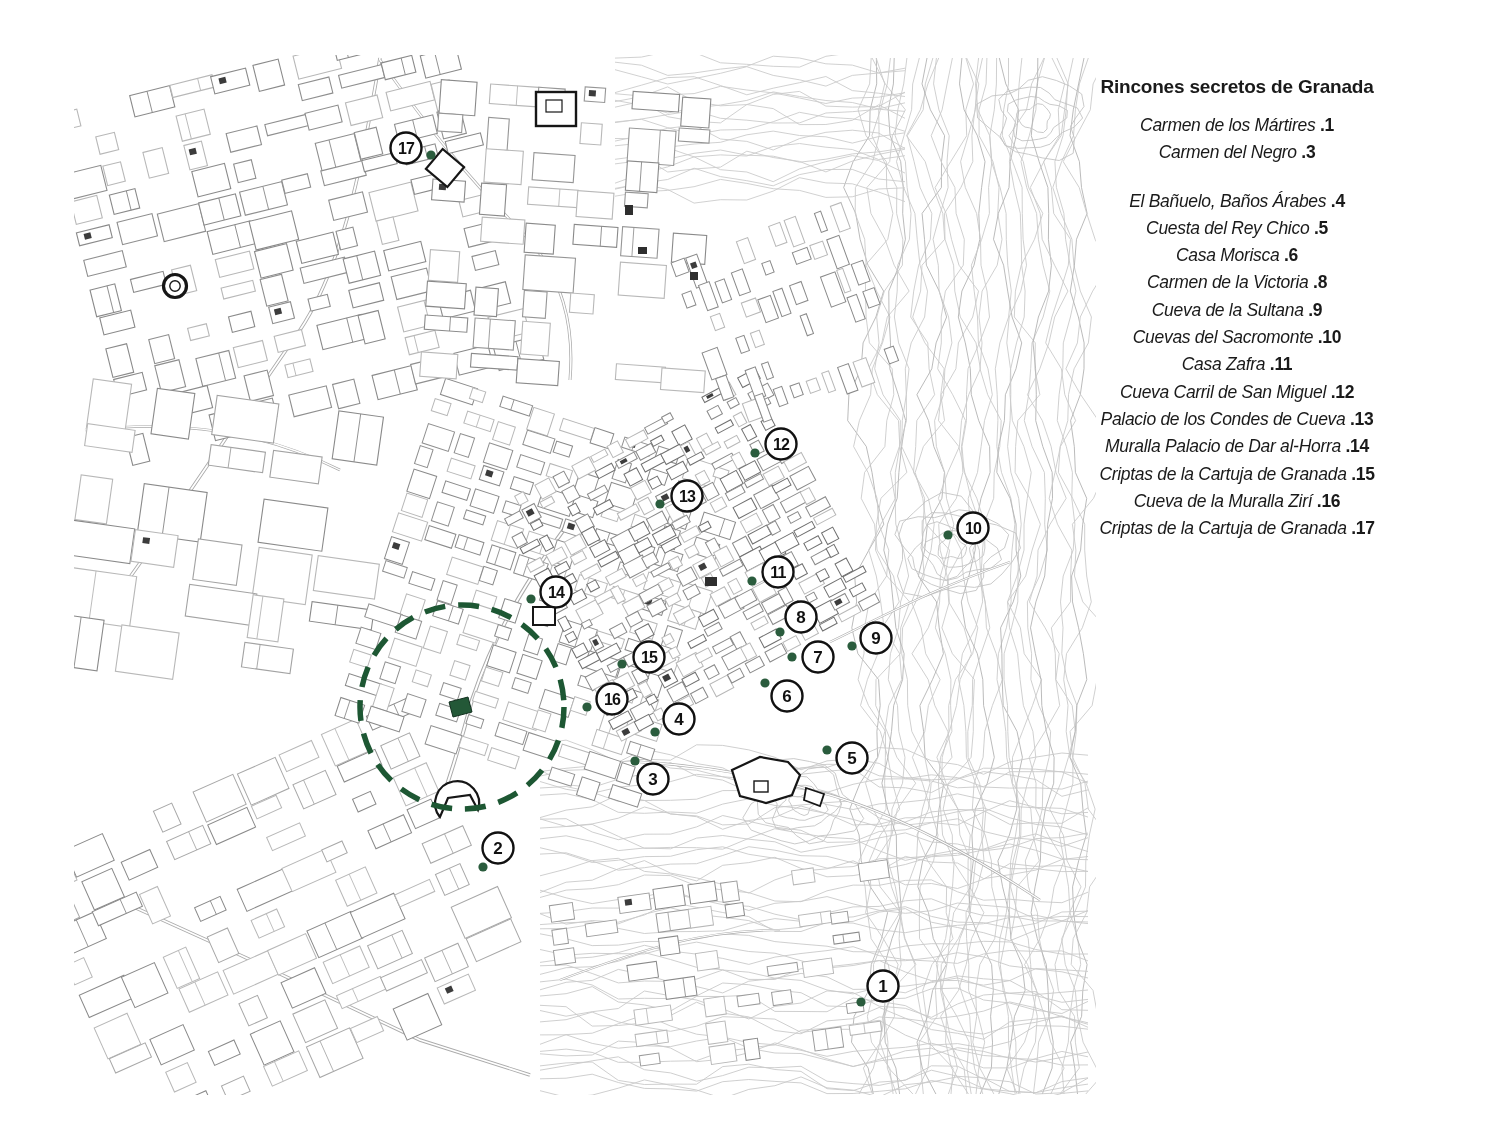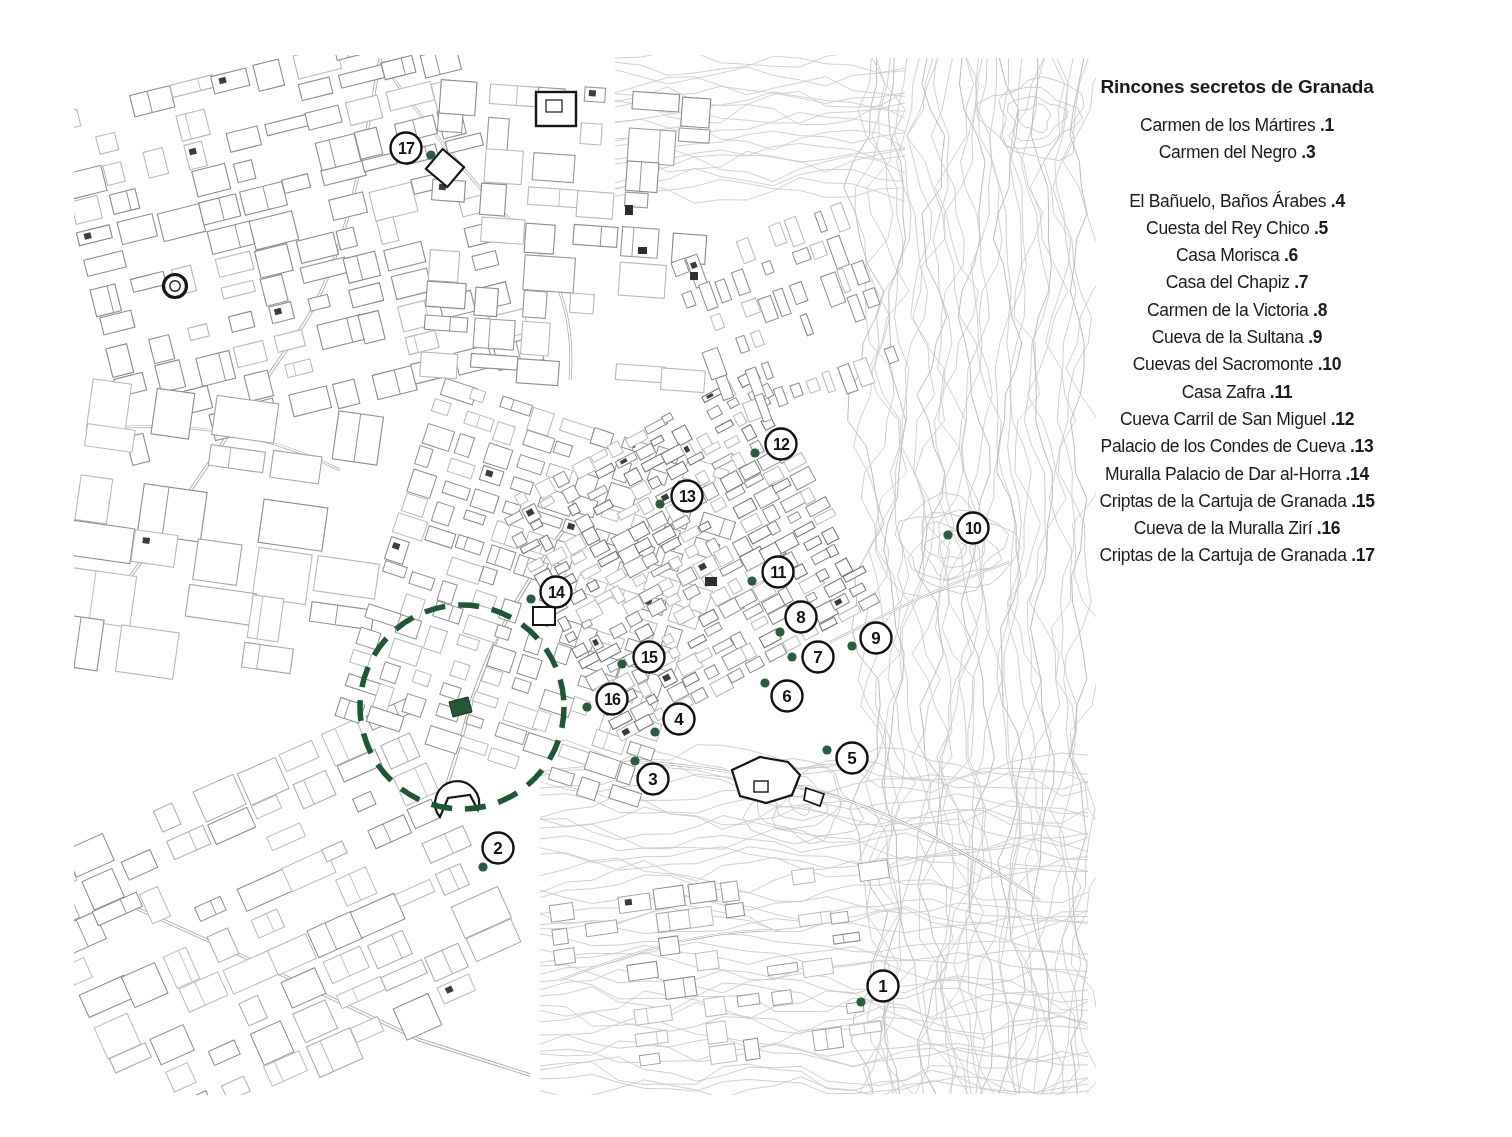--- a/index.html
+++ b/index.html
@@ -5,21 +5,21 @@
   html,body{margin:0;padding:0;background:#ffffff;}
   body{width:1512px;height:1137px;overflow:hidden;position:relative;
        font-family:"Liberation Sans",sans-serif;color:#1a1a1a;}
   .stage{position:absolute;inset:0;}
   #map-svg{position:absolute;left:0;top:0;}
   .legend{position:absolute;top:76px;right:65px;width:420px;text-align:center;}
   .legend-title{font-size:19px;font-weight:700;letter-spacing:-0.2px;margin:0 0 14px 0;}
   #legend-list{margin:0;padding:0;}
   #legend-list li{list-style:none;font-size:17.5px;line-height:27.3px;white-space:nowrap;}
   #legend-list li.gap{margin-top:21px;}
-  #legend-list .lbl{font-weight:400;letter-spacing:-0.3px;}
+  #legend-list .lbl{font-weight:400;letter-spacing:-0.3px;font-style:italic;}
   #legend-list .num{font-weight:700;letter-spacing:-0.3px;}
 </style>
 </head>
 <body>
 
 <div class="stage">
   <svg id="map-svg" width="1512" height="1137" viewBox="0 0 1512 1137" xmlns="http://www.w3.org/2000/svg">
       <defs>
         <clipPath id="mapclip">
           <rect x="74" y="55" width="1022" height="1040"></rect>
@@ -1054,21 +1054,20 @@
       </g>
     </svg>
   <div class="legend">
     <div class="legend-title">Rincones secretos de Granada</div>
     <ol id="legend-list">
         <li><span class="lbl">Carmen de los Mártires</span><span class="num"> .1</span></li>
         <li><span class="lbl">Carmen del Negro</span><span class="num"> .3</span></li>
         <li class="gap"><span class="lbl">El Bañuelo, Baños Árabes</span><span class="num"> .4</span></li>
         <li><span class="lbl">Cuesta del Rey Chico</span><span class="num"> .5</span></li>
         <li><span class="lbl">Casa Morisca</span><span class="num"> .6</span></li>
-        <li><span class="lbl">Casa del Chapiz</span><span class="num"> .7</span></li>
         <li><span class="lbl">Carmen de la Victoria</span><span class="num"> .8</span></li>
         <li><span class="lbl">Cueva de la Sultana</span><span class="num"> .9</span></li>
         <li><span class="lbl">Cuevas del Sacromonte</span><span class="num"> .10</span></li>
         <li><span class="lbl">Casa Zafra</span><span class="num"> .11</span></li>
         <li><span class="lbl">Cueva Carril de San Miguel</span><span class="num"> .12</span></li>
         <li><span class="lbl">Palacio de los Condes de Cueva</span><span class="num"> .13</span></li>
         <li><span class="lbl">Muralla Palacio de Dar al-Horra</span><span class="num"> .14</span></li>
         <li><span class="lbl">Criptas de la Cartuja de Granada</span><span class="num"> .15</span></li>
         <li><span class="lbl">Cueva de la Muralla Zirí</span><span class="num"> .16</span></li>
         <li><span class="lbl">Criptas de la Cartuja de Granada</span><span class="num"> .17</span></li>

